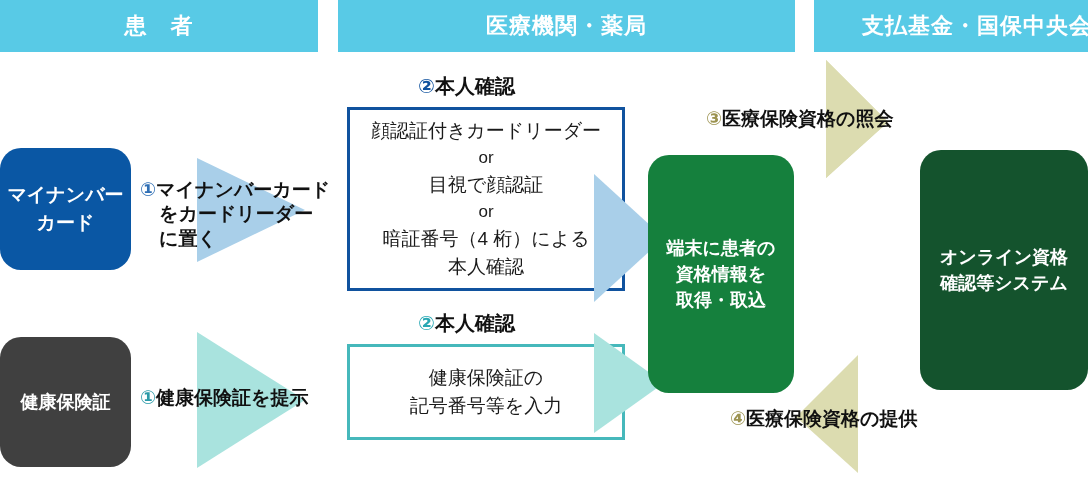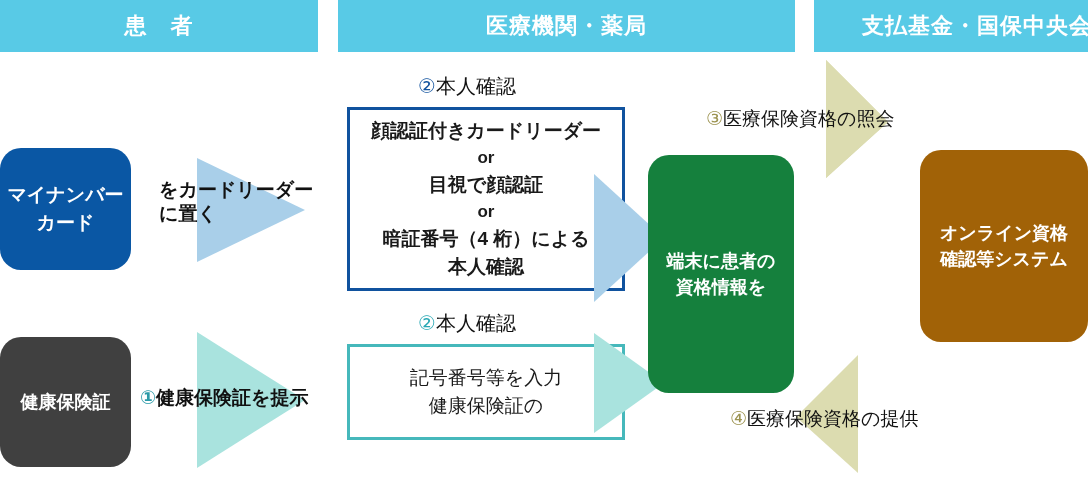--- a/index.html
+++ b/index.html
@@ -57,55 +57,54 @@
     left: 0px; top: 337px; width: 131px; height: 130px;
     background: #404040;
     font-size: 18px;
   }
   #box-terminal {
     left: 648px; top: 155px; width: 146px; height: 238px;
     background: #15803d;
     font-size: 18px;
   }
   #box-system {
-    left: 920px; top: 150px; width: 168px; height: 192px;
-    background: #a16207;
+    left: 920px; top: 150px; width: 168px; height: 240px;
+    background: #14532d;
     font-size: 18px;
   }
 
   
   .outline-box {
     position: absolute;
     background: #ffffff;
     display: flex;
     align-items: center;
     justify-content: center;
     text-align: center;
     color: #1a1a1a;
     line-height: 1.5;
   }
   #box-auth-card {
     left: 347px; top: 107px; width: 272px; height: 178px;
     border: 3px solid #10529e;
     font-size: 19px;
-    font-weight: bold;
   }
   #box-auth-insurance {
     left: 347px; top: 344px; width: 272px; height: 90px;
     border: 3px solid #46b8bb;
     font-size: 19px;
   }
   .box-lines { padding: 0 6px; }
   .ln { display: block; white-space: nowrap; }
   .ln-or { font-size: 17px; }
 
   
   .caption {
     position: absolute;
-    font-weight: normal;
+    font-weight: bold;
     white-space: nowrap;
   }
   #cap-step2-card {
     left: 418px; top: 73px;
     font-size: 20px;
     color: #111111;
   }
   #cap-step2-card .num { color: #10529e; }
   #cap-step2-insurance {
     left: 418px; top: 310px;
@@ -189,20 +188,21 @@
       <span class="ln">健康保険証</span>
     </div>
   </div>
 
   <div class="arrow" id="arrow-card-to-reader">
     <svg width="108" height="104" viewBox="0 0 108 104" aria-hidden="true">
       <polygon points="0,0 108,52 0,104" fill="#a9cfe9"></polygon>
     </svg>
   </div>
   <div id="cap-step1-card">
+    <span class="ln"><span class="num">①</span><span>マイナンバーカード</span></span>
     <span class="ln indent">をカードリーダー</span>
     <span class="ln indent">に置く</span>
   </div>
 
   <div class="arrow" id="arrow-insurance-to-input">
     <svg width="108" height="136" viewBox="0 0 108 136" aria-hidden="true">
       <polygon points="0,0 108,68 0,136" fill="#a9e3de"></polygon>
     </svg>
   </div>
   <div id="cap-step1-insurance">
@@ -222,22 +222,22 @@
       <span class="ln ln-or">or</span>
       <span class="ln">目視で顔認証</span>
       <span class="ln ln-or">or</span>
       <span class="ln">暗証番号（4 桁）による</span>
       <span class="ln">本人確認</span>
     </div>
   </div>
 
   <div class="outline-box" id="box-auth-insurance">
     <div class="box-lines">
+      <span class="ln">健康保険証の</span>
       <span class="ln">記号番号等を入力</span>
-      <span class="ln">健康保険証の</span>
     </div>
   </div>
 
   <div class="arrow" id="arrow-reader-to-terminal">
     <svg width="70" height="128" viewBox="0 0 70 128" aria-hidden="true">
       <polygon points="0,0 70,64 0,128" fill="#a9cfe9"></polygon>
     </svg>
   </div>
   <div class="arrow" id="arrow-input-to-terminal">
     <svg width="70" height="100" viewBox="0 0 70 100" aria-hidden="true">
@@ -261,20 +261,21 @@
     </svg>
   </div>
   <div class="caption" id="cap-step4">
     <span class="num">④</span><span>医療保険資格の提供</span>
   </div>
 
   <div class="solid-box" id="box-terminal">
     <div class="box-lines">
       <span class="ln">端末に患者の</span>
       <span class="ln">資格情報を</span>
+      <span class="ln">取得・取込</span>
     </div>
   </div>
 
   <div class="solid-box" id="box-system">
     <div class="box-lines">
       <span class="ln">オンライン資格</span>
       <span class="ln">確認等システム</span>
     </div>
   </div>
 

